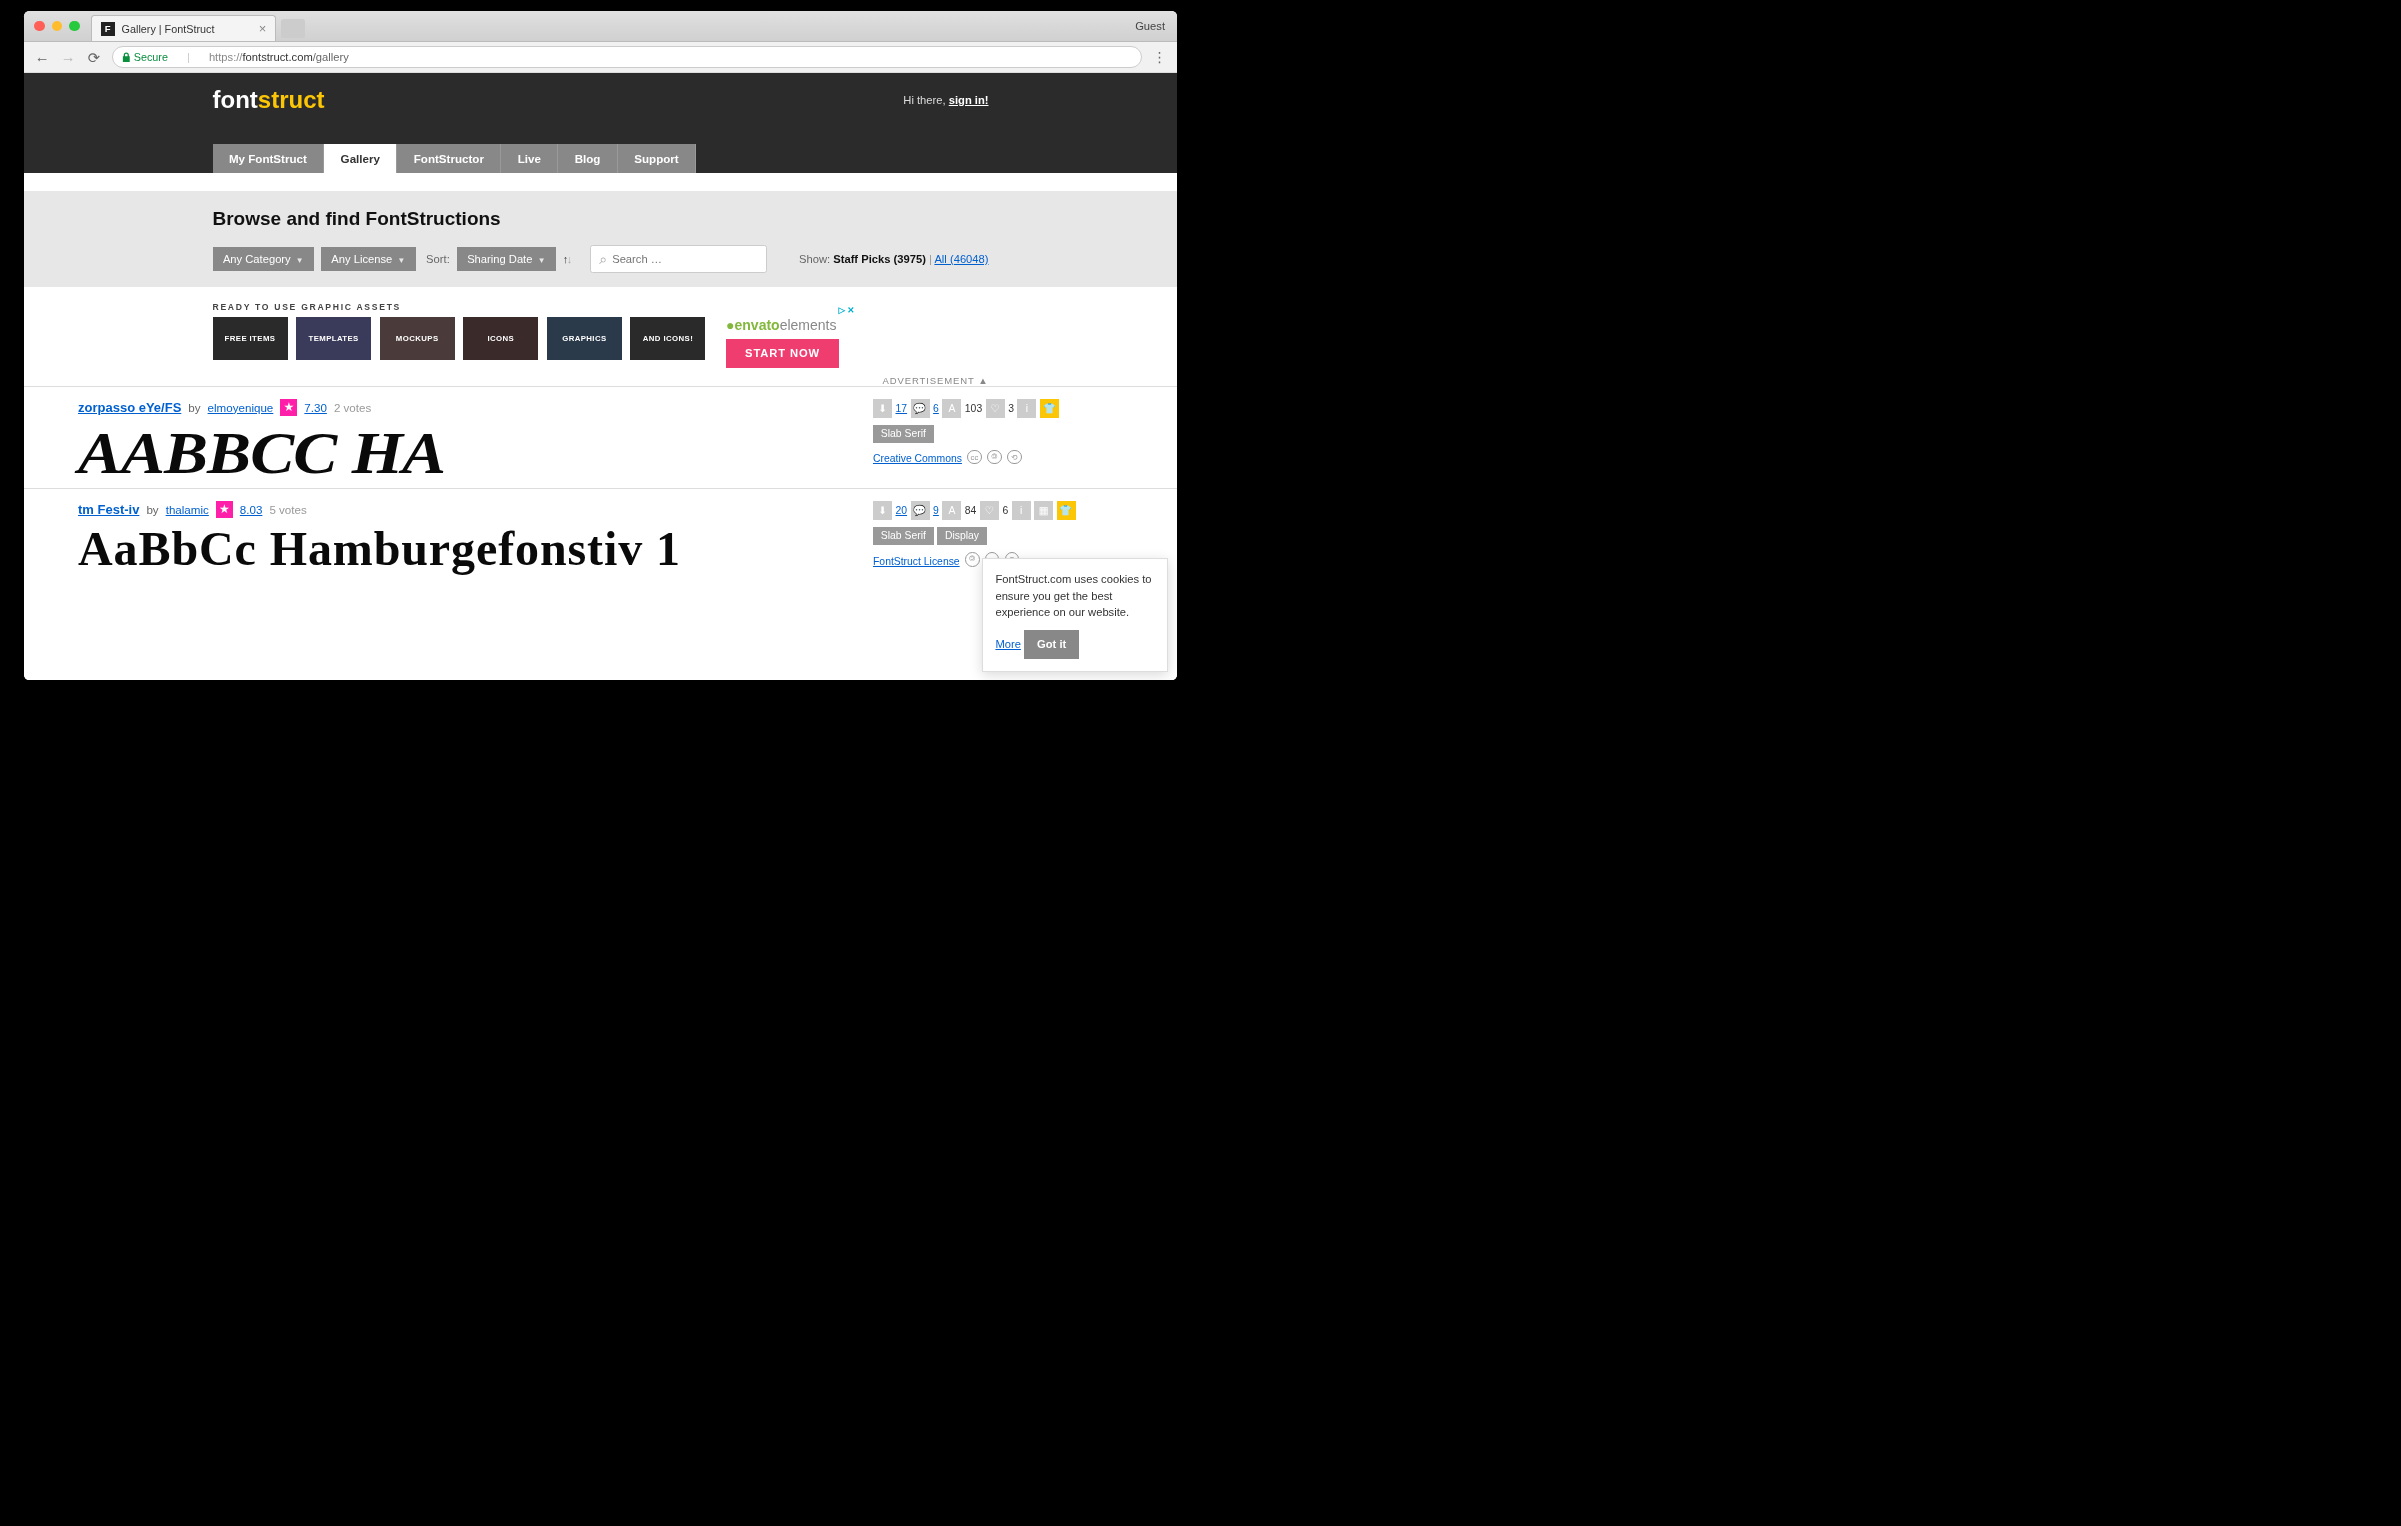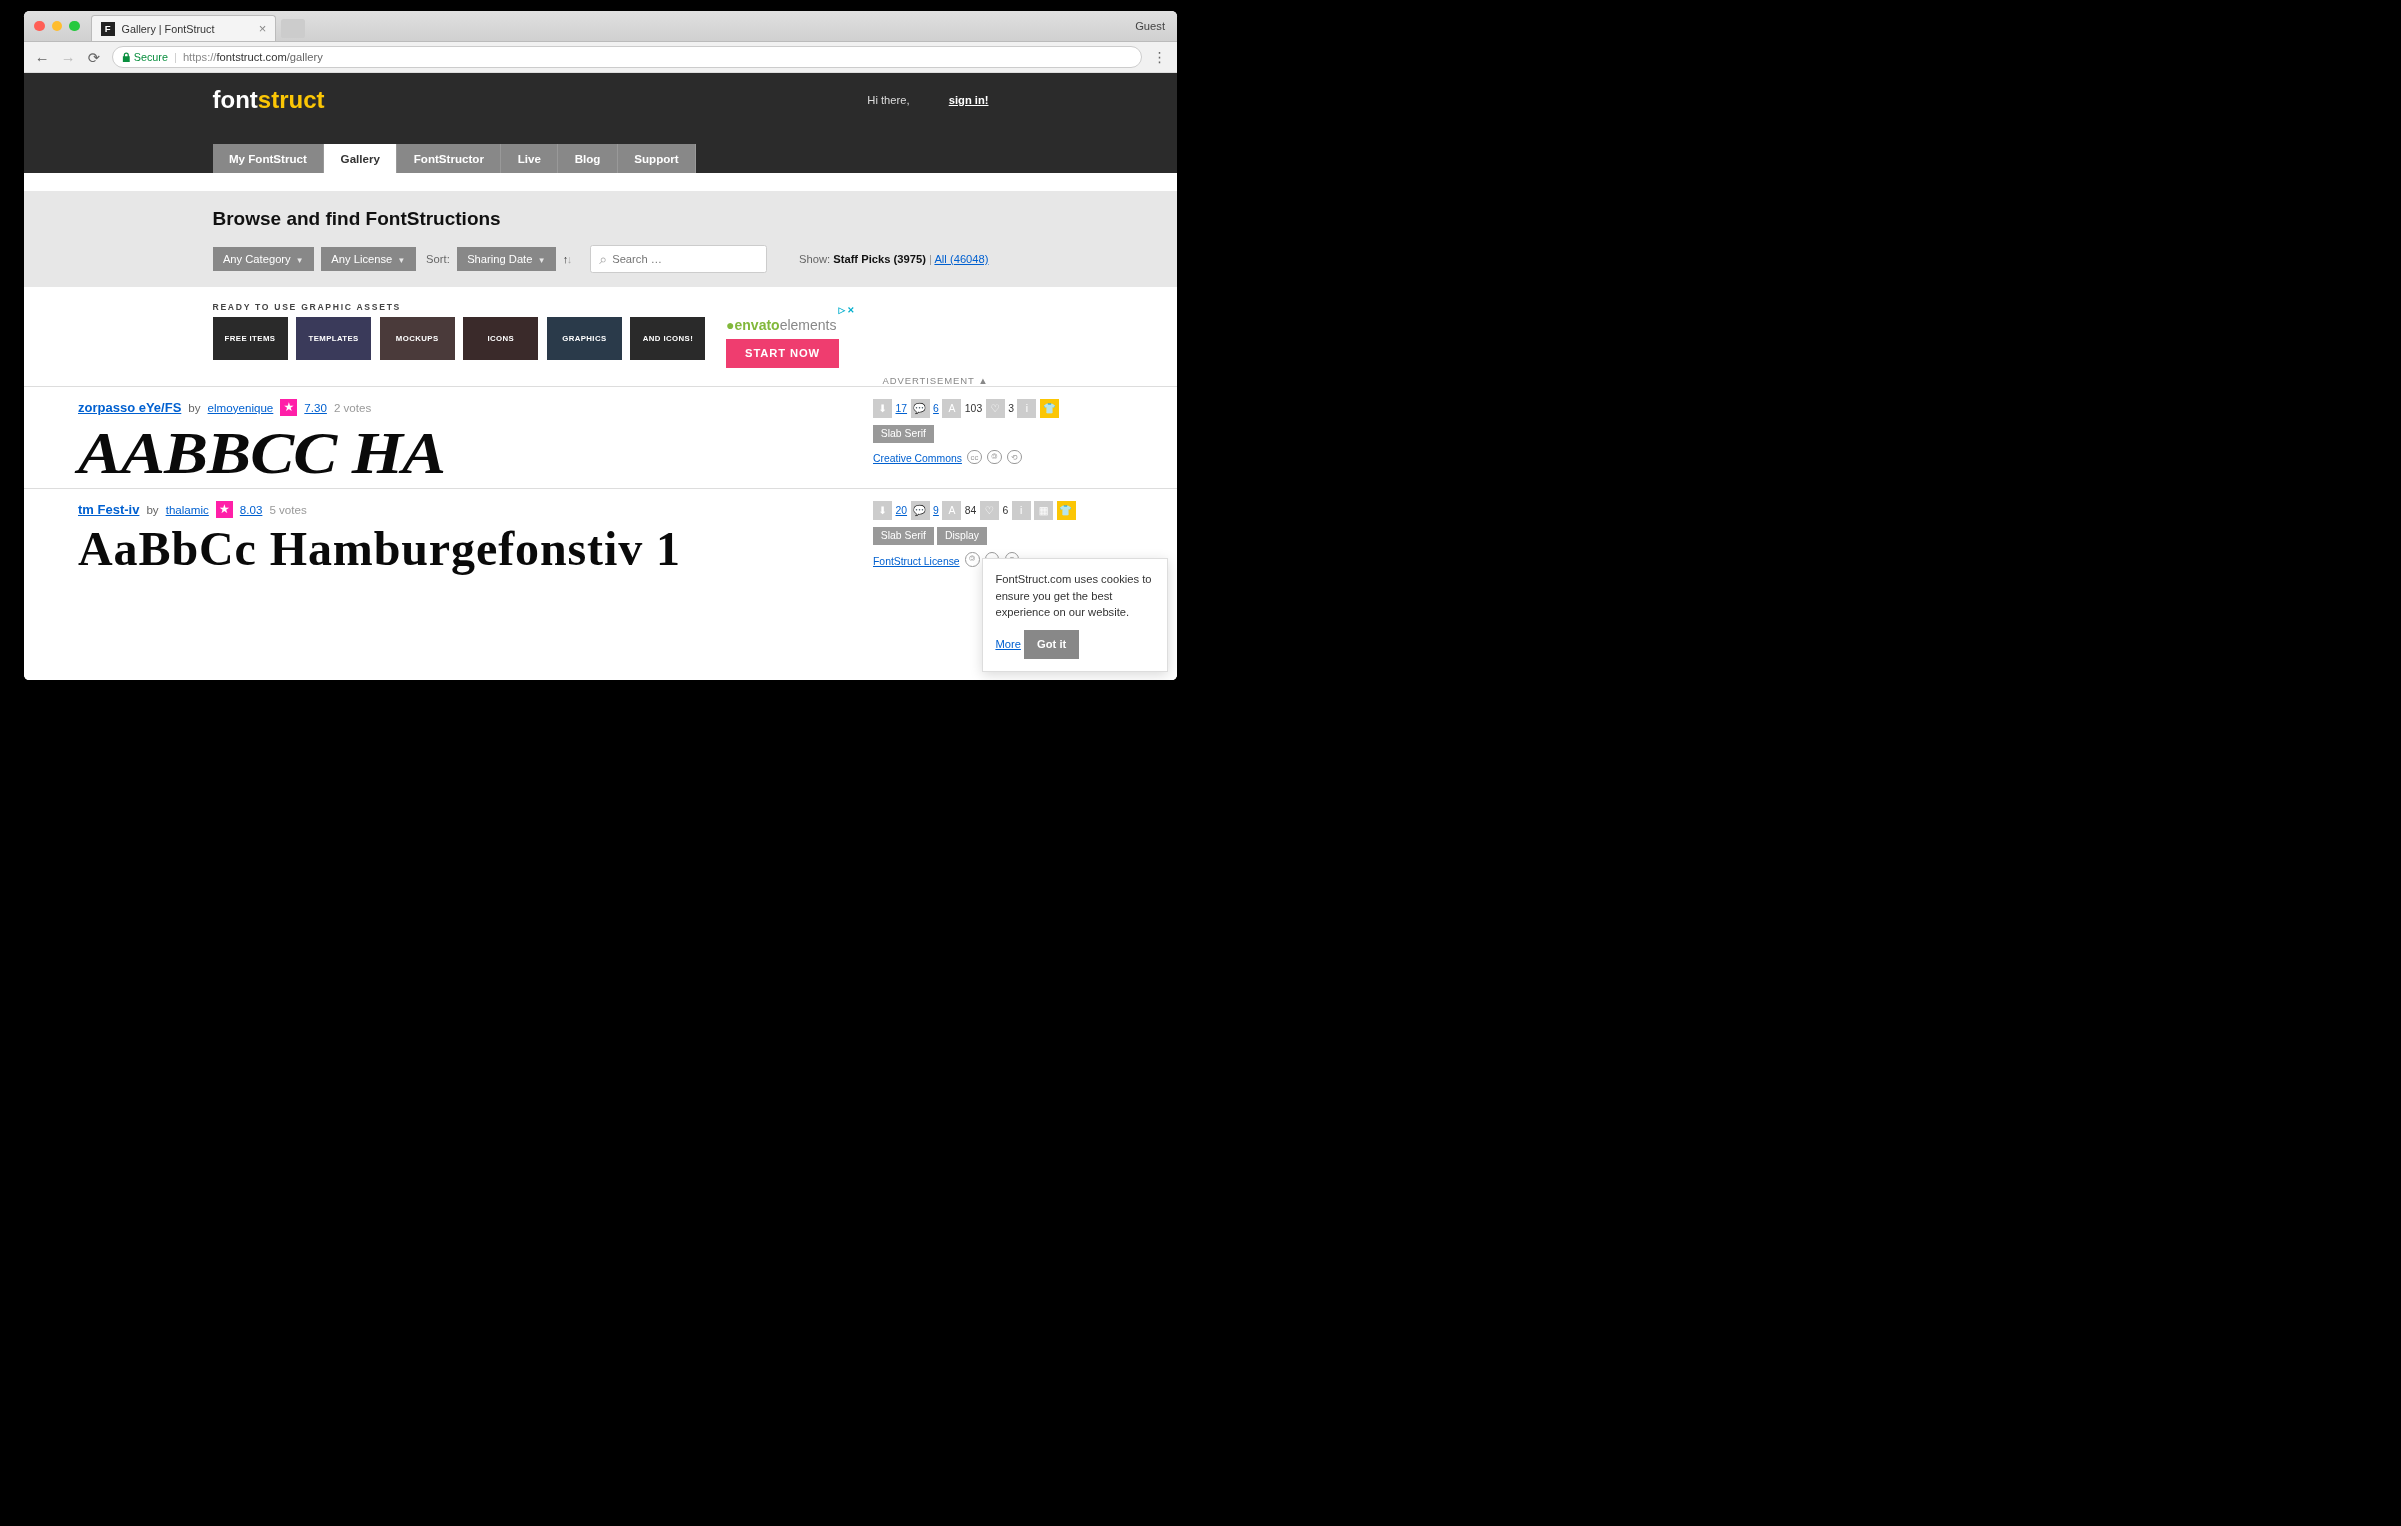--- a/index.html
+++ b/index.html
@@ -10,32 +10,32 @@
 .tl { width:10.4px; height:10.4px; border-radius:50%; }
 .tl.red{background:#ff5f56;} .tl.yellow{background:#ffbd2e;} .tl.green{background:#27c93f;}
 .tab { margin-left:67px; height:26px; background:#f4f4f4; border:0.9px solid #bbb; border-bottom:none; border-radius:3.5px 3.5px 0 0; display:flex; align-items:center; padding:0 8.6px; gap:7px; font-size:10.8px; color:#333; min-width:185px; }
 .tab .favicon { width:14px; height:14px; background:#222; display:flex; align-items:center; justify-content:center; color:#fff; font-size:9.5px; font-weight:bold; }
 .tab .close { margin-left:auto; color:#888; font-size:13px; }
 .newtab { width:24px; height:19px; margin-left:5.2px; margin-bottom:3.5px; background:#ccc; border-radius:2.6px; }
 .guest { position:absolute; right:12px; top:8.6px; font-size:11.2px; color:#444; }
 .urlbar { height:31px; background:#f1f1f1; border-bottom:0.9px solid #ddd; display:flex; align-items:center; padding:0 10.4px; gap:10.4px; }
 .navbtn { font-size:14.7px; color:#666; width:15.5px; text-align:center; cursor:pointer; }
 .navbtn.disabled { color:#bbb; }
-.omnibox { flex:1; height:22.4px; background:#fff; border:0.9px solid #ccc; border-radius:11.2px; display:flex; align-items:center; padding:0 8.6px; gap:6px; font-size:11.2px; }
+.omnibox { flex:1; height:22.4px; background:#fff; border:0.9px solid #ccc; border-radius:11.2px; display:flex; align-items:center; padding:0 8.6px; gap:19px; font-size:11.2px; }
 .secure { color:#0a8f3f; font-size:10.8px; display:flex; align-items:center; gap:3.5px; }
 .lock { width:8.6px; height:10.4px; display:inline-block; }
 .url { color:#333; }
 .menu-dots { font-size:14px; color:#666; }
 .content { flex:1; overflow:hidden; position:relative; background:#fff; }
 .header { background:#2b2b2b; color:#fff; }
 .header-inner { width:776px; margin:0 auto; display:flex; align-items:center; justify-content:space-between; height:53px; }
 .logo { font-size:24px; font-weight:900; letter-spacing:0; }
 .logo .f1{color:#fff;} .logo .f2{color:#fbc605;}
 .signin { font-size:11.2px; color:#ddd; }
-.signin a { color:#fff; font-weight:bold;margin-left:36px; }
+.signin a { color:#fff; font-weight:bold; }
 .nav { width:776px; margin:18px auto; display:flex; }
 .nav-item { padding:7.8px 16.4px; font-size:11.6px; font-weight:bold; color:#fff; background:#888; border-right:0.9px solid #999; cursor:pointer; }
 .nav-item.active { background:#fff; color:#333; }
 .subhead { background:#e7e7e7; padding:17px 0 14px; }
 .subhead-inner { width:776px; margin:0 auto; }
 .subhead h1 { font-size:19px; font-weight:900; color:#111; margin-bottom:15.5px; }
 .filters { display:flex; align-items:center; gap:7px; }
 .filter-btn { background:#888; color:#fff; padding:6px 10.4px; font-size:11.2px; cursor:pointer; display:flex; align-items:flex-end; gap:5.2px; }
 .sort-label { font-size:11.2px; color:#666; margin-left:3.5px; }
 .sort-arrows { font-size:11.2px; color:#333; cursor:pointer; letter-spacing:-1.7px; }

